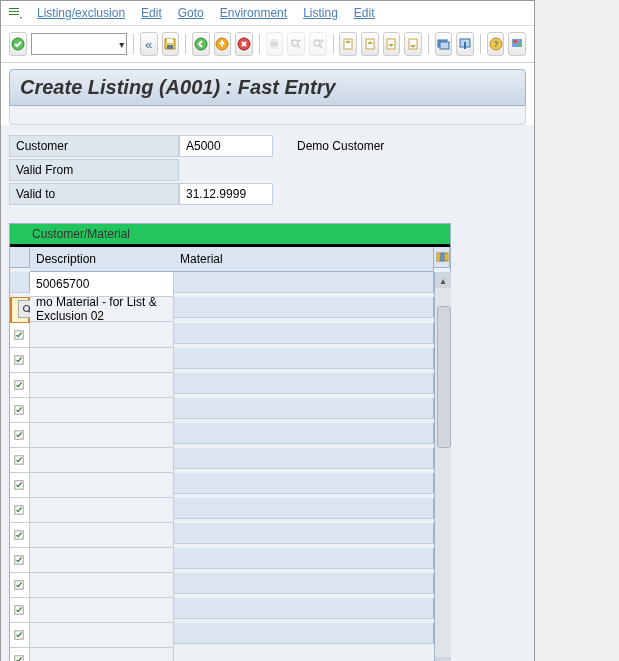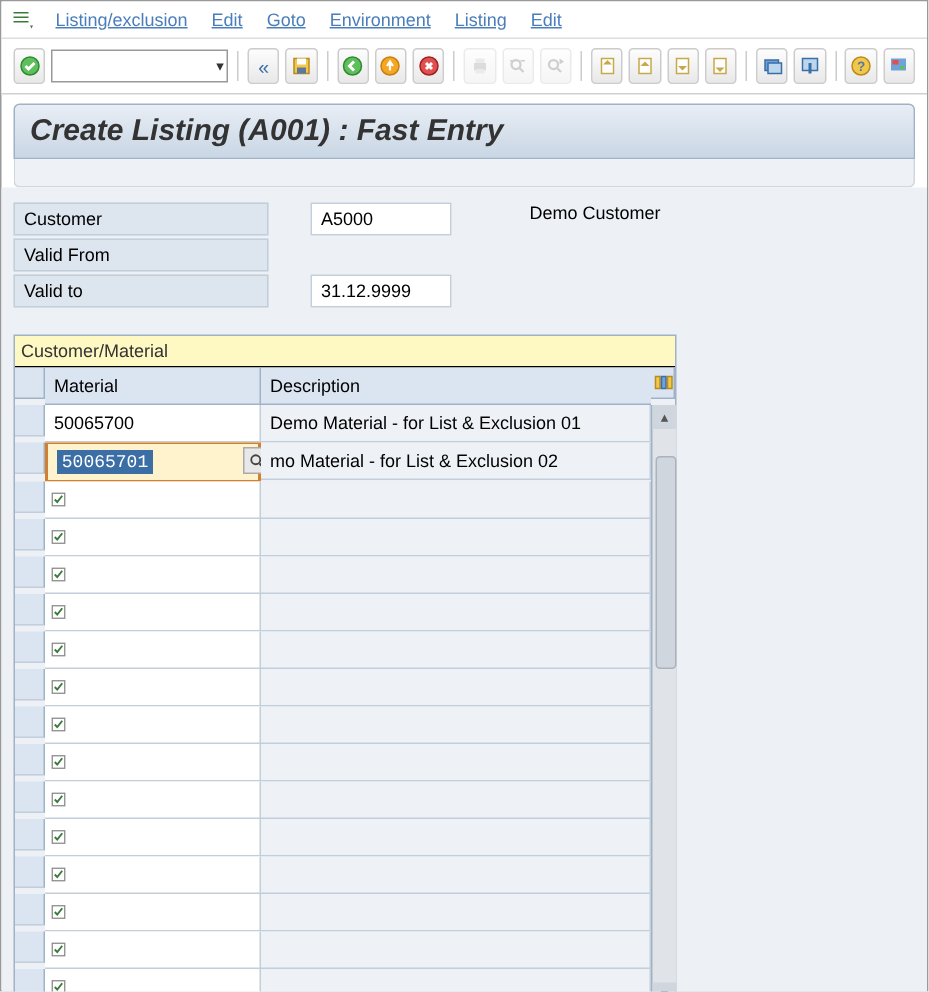--- a/index.html
+++ b/index.html
@@ -6,21 +6,21 @@
     margin: 0;
     padding: 0;
     font-family: Arial, sans-serif;
     font-size: 12px;
     background: #f0f0f0;
     width: 619px;
     height: 661px;
     overflow: hidden;
   }
   .outer {
-    width: 619px;
+    width: 535px;
     height: 661px;
     background: #fff;
     box-sizing: border-box;
     border: 1px solid #999;
   }
   .menubar {
     height: 24px;
     background: #fff;
     display: flex;
     align-items: center;
@@ -98,24 +98,23 @@
   }
   .content {
     margin: 0;
     padding: 10px 8px 0 8px;
     background: #edf0f5;
     height: calc(100% - 120px);
     box-sizing: border-box;
   }
   .form-row {
     display: flex;
-    align-items: flex-start;
+    align-items: center;
     margin-bottom: 2px;
     height: 22px;
-    gap: 28px;
   }
   .form-label {
     width: 170px;
     background: #dde5ee;
     border: 1px solid #c3cedb;
     padding: 2px 6px;
     box-sizing: border-box;
     height: 22px;
     display: flex;
     align-items: center;
@@ -135,23 +134,23 @@
   .form-suffix {
     padding-left: 24px;
   }
   .table-area {
     margin-top: 18px;
     width: 440px;
     border: 1px solid #9fb2c6;
     position: relative;
   }
   .table-title {
-    background: #fef9c3;
-    padding: 3px 4px;
-    border-bottom: 1px solid #000000;
+    background: #22c55e;
+    padding: 3px 22px;
+    border-bottom: 3px solid #000000;
     color: #333;
   }
   .table-grid {
     display: grid;
     grid-template-columns: 20px 144px auto 16px;
     align-items: stretch;
   }
   .th {
     background: #dbe5f1;
     border-right: 1px solid #9fb2c6;
@@ -174,21 +173,20 @@
   }
   .cell {
     background: #fff;
     border-right: 1px solid #c3cedb;
     border-bottom: 1px solid #c3cedb;
     padding: 2px 6px;
     height: 20px;
     display: flex;
     align-items: center;
     position: relative;
-    text-align: center;
   }
   .cell.desc {
     background: #eef1f5;
   }
   .cell.empty-mat {
     background: #fff;
     justify-content: flex-start;
     padding-left: 4px;
   }
   .cell.empty-mat svg { width: 10px; height: 10px; }
@@ -406,33 +404,32 @@
       <div class="form-input">31.12.9999</div>
     </div>
 
     <div class="table-area">
       <div class="table-title">Customer/Material</div>
 
       <div style="display:flex;">
         <div class="table-grid" style="flex:1;">
 
           <div class="th" style="padding:0;"></div>
+          <div class="th" style="border-right:none;">Description</div>
           <div class="th">Material</div>
-          <div class="th" style="border-right:none;">Description</div>
           <div class="th config">
             <svg width="14" height="14" viewBox="0 0 14 14">
                 <rect x="2" y="3" width="3" height="8" fill="#f2c84b" stroke="#b88a1f"></rect>
                 <rect x="6" y="3" width="3" height="8" fill="#6fa3d8" stroke="#3a6ea5"></rect>
                 <rect x="10" y="3" width="3" height="8" fill="#f2c84b" stroke="#b88a1f"></rect>
               </svg>
           </div>
 
           <div class="rowhdr"></div>
           <div class="cell mat">50065700</div>
-          <div class="cell desc" style="grid-column:3 / span 1;">Demo Material - for List &amp; Exclusion 01</div>
           <div style="grid-row:2 / span 17;grid-column:4;" class="vscroll">
             <div class="up">▴</div>
             <div class="thumb"></div>
             <div class="down">▾</div>
           </div>
 
           <div class="rowhdr"></div>
           <div class="cell mat" style="background:#fff3cd;outline:none;border:1px solid #d08030;border-left:2px solid #d08030;border-right:2px solid #d08030;position:relative;">
             <span class="mat-input-sel">50065701</span>
             <span class="search-help">

